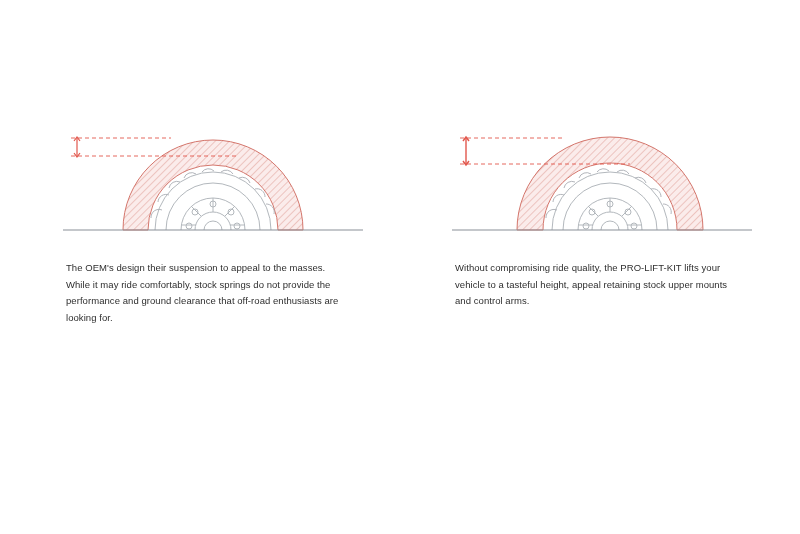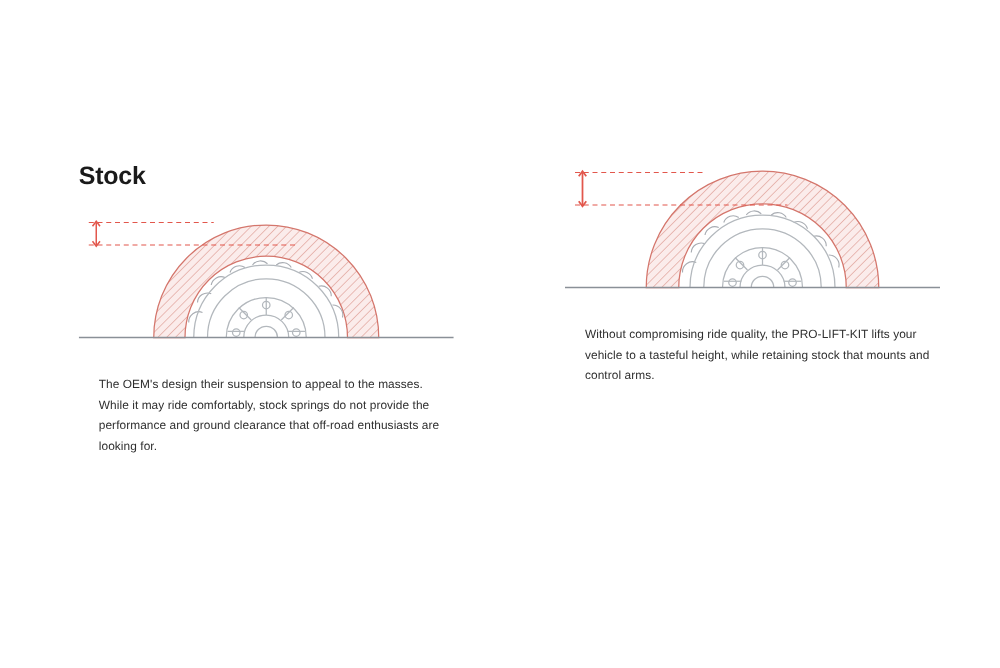--- a/index.html
+++ b/index.html
@@ -44,32 +44,31 @@
     margin-bottom: 20px;
   }
   .illustration svg {
     display: block;
   }
 
   .panel-body {
     font-size: 9.5px;
     line-height: 1.75;
     color: #2e2e2e;
-    margin: 16px;
+    margin: 3px;
     width: 286px;
     letter-spacing: 0.06px;
   }
 </style>
 </head>
 <body>
 
 <div class="page">
 
   <section class="panel panel-left">
-    <h2 class="panel-title">Stock</h2>
 
     <div class="illustration">
       <svg width="300" height="110" viewBox="0 0 300 110" xmlns="http://www.w3.org/2000/svg">
         <defs>
           <pattern id="hatchA" width="5" height="5" patternTransform="rotate(45)" patternUnits="userSpaceOnUse">
             <line x1="0" y1="0" x2="0" y2="5" stroke="#d98d84" stroke-width="1"></line>
           </pattern>
           <clipPath id="tireClipA">
             <path d="M60,100 A90,90 0 0 1 240,100 L215,100 A65,65 0 0 0 85,100 Z"></path>
           </clipPath>
@@ -184,16 +183,16 @@
           <line x1="8" y1="34" x2="178" y2="34"></line>
         </g>
         <g stroke="#e2574c" stroke-width="1.4">
           <line x1="14" y1="8" x2="14" y2="34"></line>
           <polyline points="11,11 14,7 17,11" fill="none"></polyline>
           <polyline points="11,31 14,35 17,31" fill="none"></polyline>
         </g>
       </svg>
     </div>
 
-    <p class="panel-body">Without compromising ride quality, the PRO-LIFT-KIT lifts your vehicle to a tasteful height, while retaining stock that mounts and control arms.</p>
+    <p class="panel-body">Without compromising ride quality, the PRO-LIFT-KIT lifts your vehicle to a tasteful height, appeal retaining stock upper mounts and control arms.</p>
   </section>
 
 </div>
 
 </body></html>

